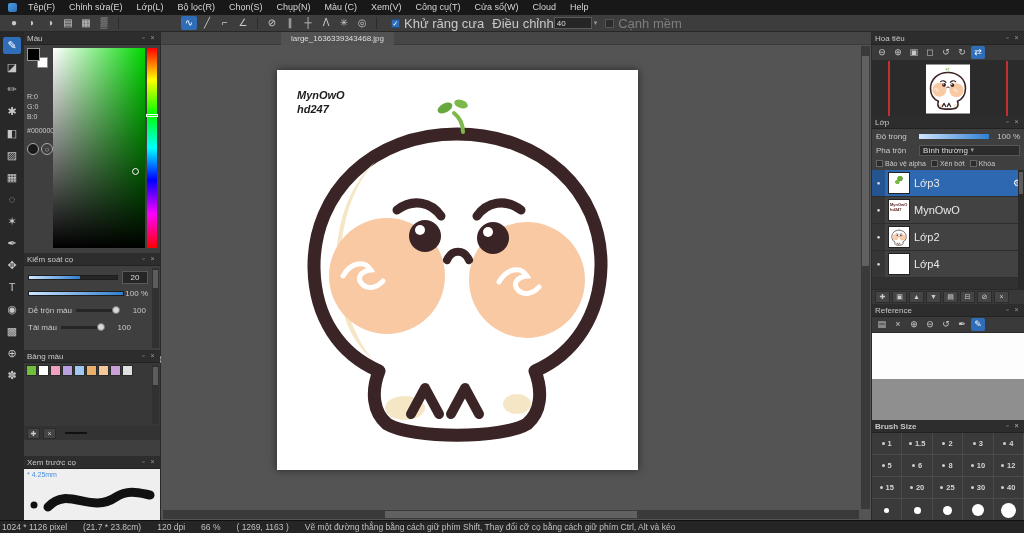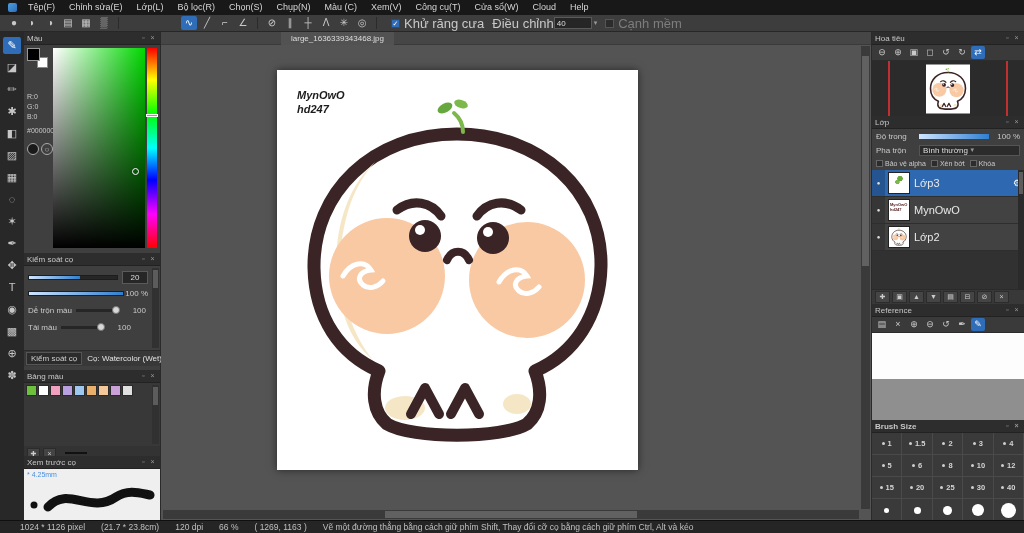--- a/index.html
+++ b/index.html
@@ -60,21 +60,21 @@
   .val-box { width:26px; height:13px; background:#262626; border:1px solid #5a5a5a; color:#ddd; font-size:8px; text-align:center; line-height:11px; margin-left:4px; }
   .bc-label { color:#c9c9c9; font-size:8px; white-space:nowrap; }
   .bc-val { color:#c9c9c9; font-size:8px; width:24px; text-align:right; }
   .v-scroll { position:absolute; right:1px; top:2px; bottom:2px; width:7px; background:#313131; }
   .v-scroll .thumb { position:absolute; top:2px; left:1px; width:5px; height:18px; background:#5c5c5c; }
 
   .tab-strip { position:absolute; top:318px; left:0; right:0; height:16px; background:#383838; border-top:1px solid #2a2a2a; display:flex; align-items:center; gap:5px; padding-left:2px; }
   .ctl-tab { background:#2b2b2b; border:1px solid #555; color:#cfcfcf; font-size:8px; padding:1px 4px; white-space:nowrap; }
   .brush-name { color:#e3e3e3; font-size:8px; white-space:nowrap; }
 
-  .p-palette { position:absolute; top:338px; left:0; right:0; height:90px; }
+  .p-palette { position:absolute; top:318px; left:0; right:0; height:90px; }
   .p-palette .body { position:relative; height:63px; background:#383838; }
   .swatch-row { position:absolute; top:2px; left:2px; right:10px; display:flex; gap:1px; flex-wrap:wrap; }
   .pal-swatch { width:11px; height:11px; border:1px solid #2a2a2a; }
   .pal-bottom { height:14px; background:#333; display:flex; align-items:center; gap:3px; padding-left:3px; }
   .pal-btn { width:13px; height:11px; background:#444; border:1px solid #2b2b2b; color:#ccc; font-size:7px; line-height:9px; text-align:center; }
   .pal-line { width:22px; height:2px; background:#111; margin-left:6px; }
 
   .p-preview { position:absolute; top:424px; left:0; right:0; height:64px; }
   .p-preview .body { position:relative; height:51px; background:#efefef; }
   .pv-label { position:absolute; left:3px; top:2px; color:#4a90e0; font-size:7px; }
@@ -136,21 +136,21 @@
 
   .p-bsize { height:100px;font-weight:bold; }
   .bs-grid { display:grid; grid-template-columns:repeat(5,1fr); }
   .bs-cell { height:22px; background:#3a3a3a; border-right:1px solid #4a4a4a; border-bottom:1px solid #4a4a4a; color:#d5d5d5; font-size:7.5px; display:flex; align-items:center; justify-content:center; gap:3px; }
   .bs-cell::before { content:""; width:3px; height:3px; background:#cfcfcf; border-radius:50%; }
   .bs-dots { display:grid; grid-template-columns:repeat(5,1fr); }
   .bs-dot-cell { height:22px; background:#3a3a3a; border-right:1px solid #4a4a4a; display:flex; align-items:center; justify-content:center; }
   .size-dot { background:#fff; border-radius:50%; }
 
   
-  .statusbar { position:absolute; left:0; right:0; bottom:0; height:13px; background:#252525; border-top:1px solid #101010; display:flex; align-items:center; padding-left:20px; }
+  .statusbar { position:absolute; left:0; right:0; bottom:0; height:13px; background:#252525; border-top:1px solid #101010; display:flex; align-items:center; padding-left:2px; }
   .status-seg { color:#c0c0c0; font-size:8.5px; margin-right:16px; white-space:nowrap; }
 </style>
 </head>
 <body>
 
 <svg width="0" height="0" style="position:absolute" aria-hidden="true">
   <symbol id="artwork" viewBox="0 0 361 400">
     <g>
       <path fill="#ffffff" stroke="#3a2426" stroke-width="13" stroke-linejoin="round" d="M180,64 C96,64 36,122 37,198 C38,248 63,284 102,301 C94,322 96,342 110,354 C135,369 225,369 250,354 C264,342 266,322 258,301 C297,284 323,246 324,196 C325,121 264,64 180,64 Z"></path>
       <path fill="#f5e7c6" d="M98,92 C60,126 50,192 68,248 C74,266 84,280 96,290 C74,264 62,220 63,192 C65,150 76,116 98,92 Z"></path>
@@ -488,20 +488,29 @@
             <span class="layer-thumb" data-thumb="skull">
               <svg viewBox="0 0 361 400">
                 <use href="#artwork"></use>
               </svg>
               <span class="thumb-text"></span>
             </span>
             <span class="layer-name">Lớp2</span>
             <span class="layer-gear"></span>
           </div>
 
+          <div class="layer-row" data-state="">
+            <span class="layer-eye">●</span>
+            <span class="layer-thumb" data-thumb="blank">
+
+              <span class="thumb-text"></span>
+            </span>
+            <span class="layer-name">Lớp4</span>
+            <span class="layer-gear"></span>
+          </div>
         </div>
       <div class="ll-scroll">
           <span class="thumb"></span>
         </div>
     </div>
     <div class="layer-btns">
 
     <span class="lbtn">✚</span>
         <span class="lbtn">▣</span>
         <span class="lbtn">▲</span>

